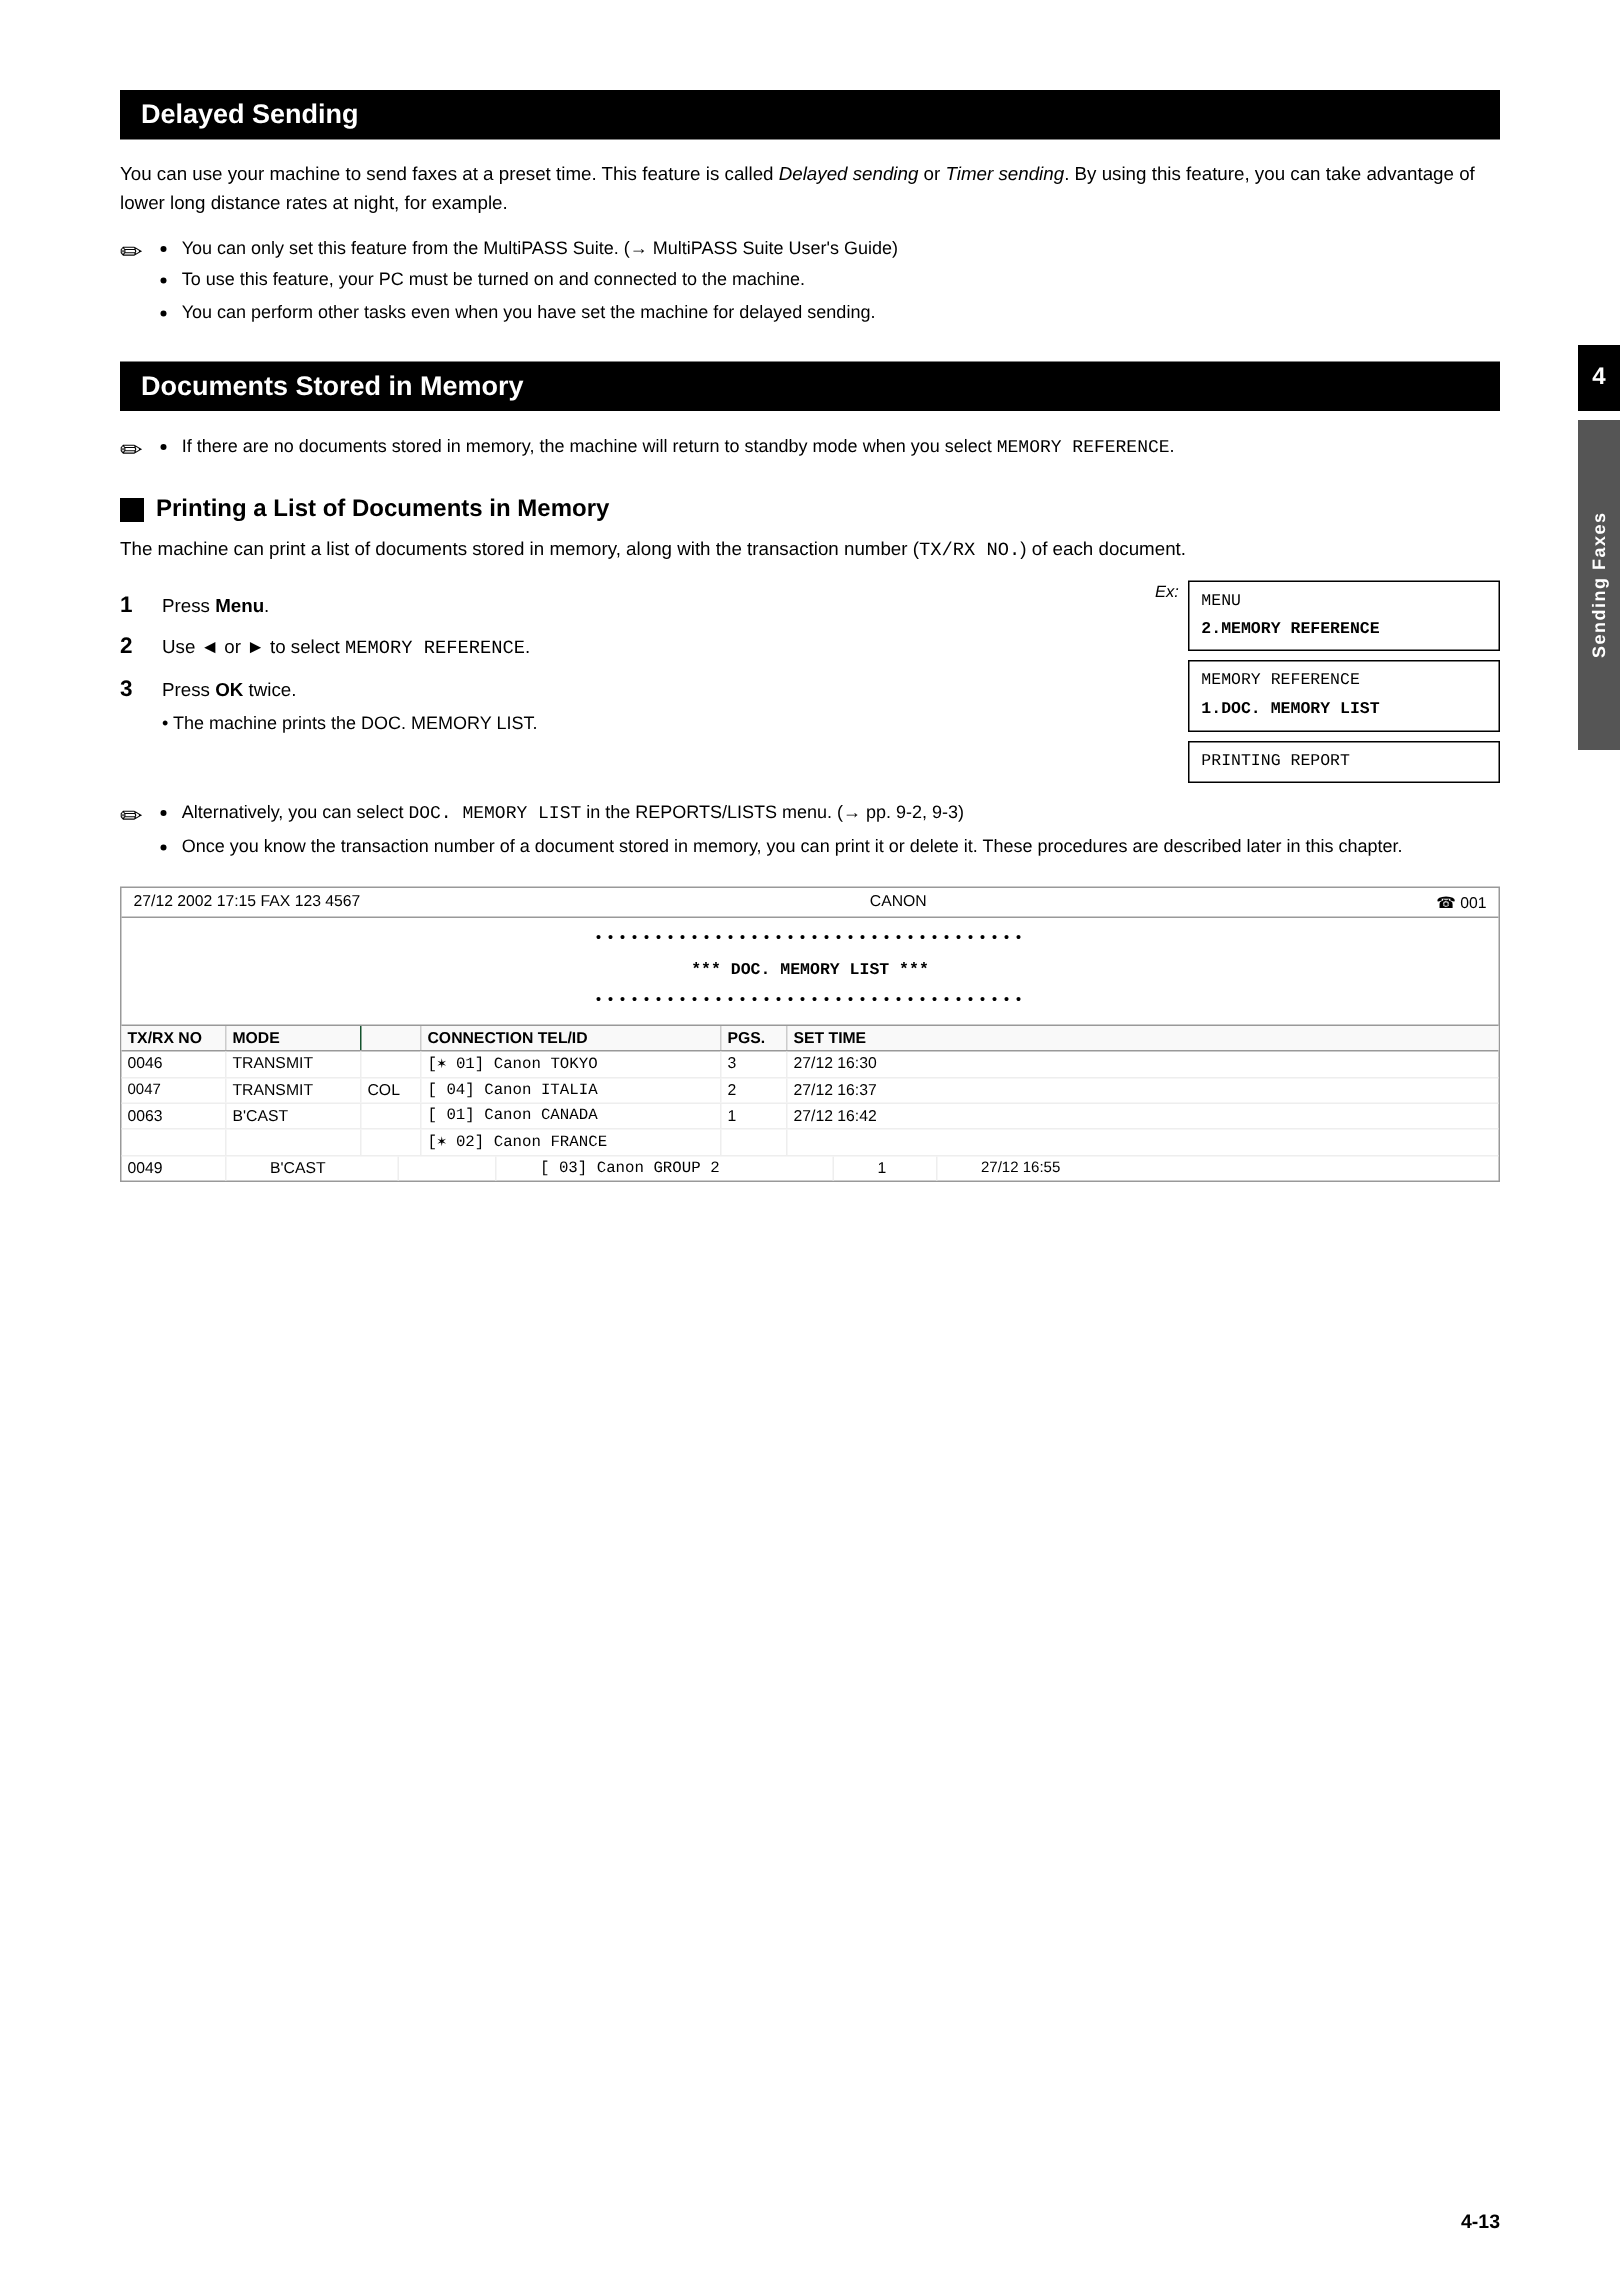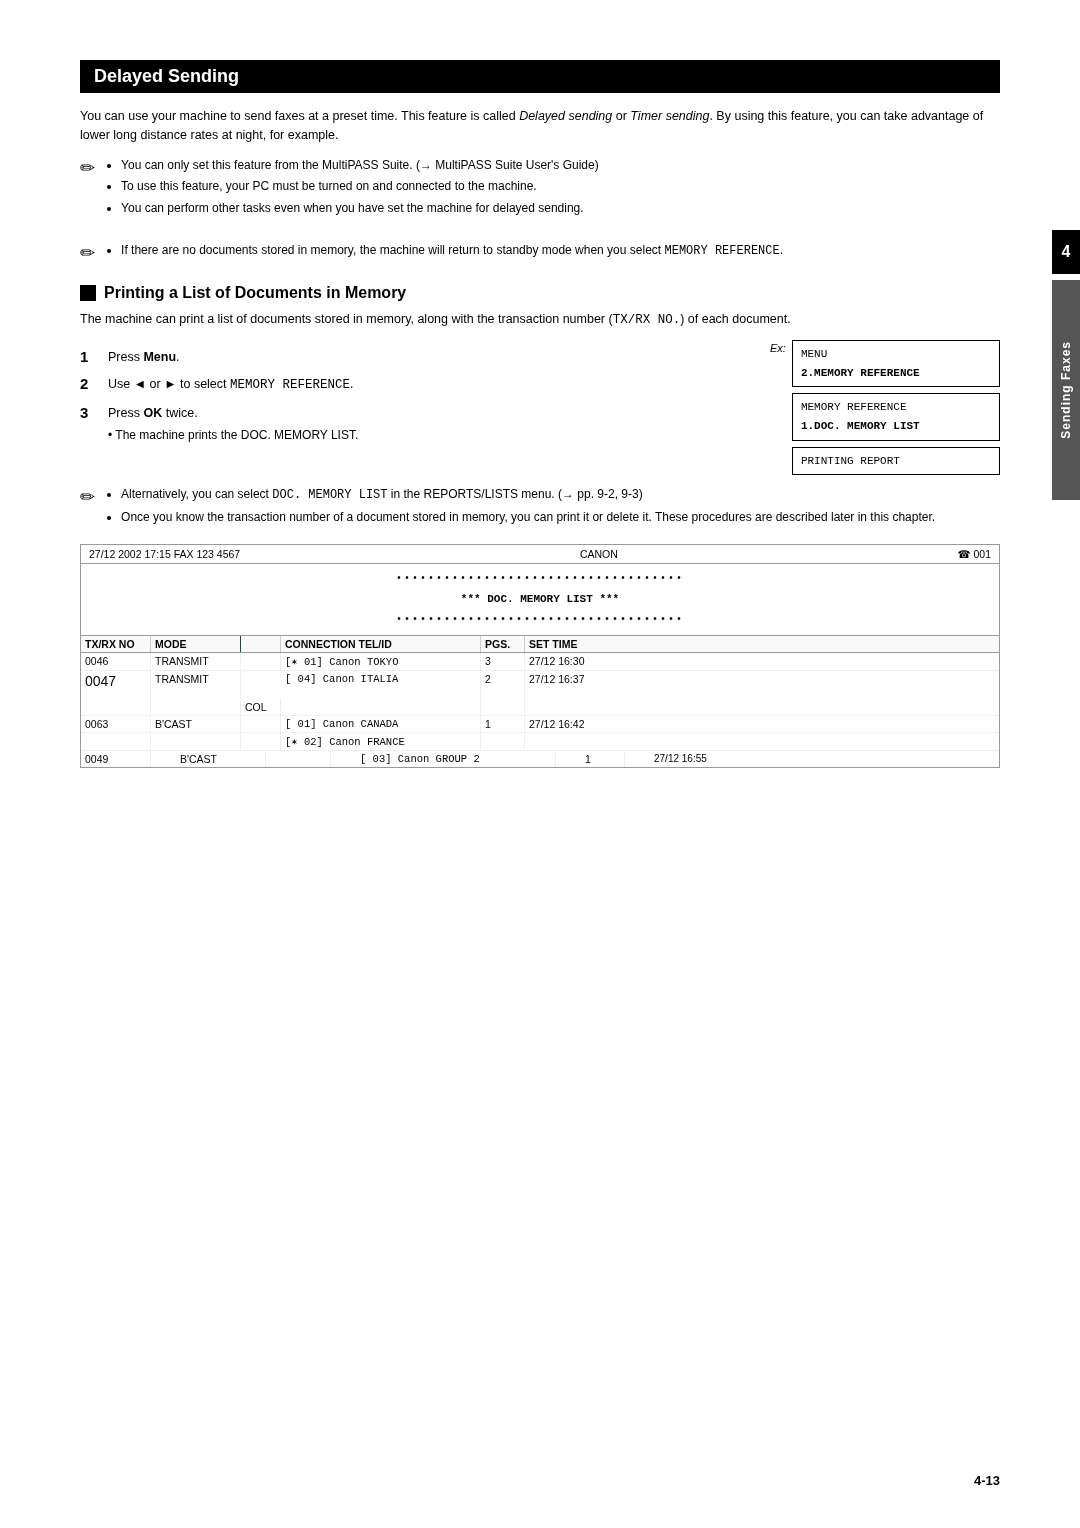--- a/index.html
+++ b/index.html
@@ -249,20 +249,21 @@
         <ul>
           <li>You can only set this feature from the MultiPASS Suite. (→ MultiPASS Suite User's Guide)</li>
           <li>To use this feature, your PC must be turned on and connected to the machine.</li>
           <li>You can perform other tasks even when you have set the machine for delayed sending.</li>
         </ul>
       </div>
     </div>
   </div>
 
   <div class="section-block">
+    <h2 class="section-header">Documents Stored in Memory</h2>
 
     <div class="note-block">
       <span class="note-icon">✏</span>
       <div class="note-text">
         <ul>
           <li>If there are no documents stored in memory, the machine will return to standby mode when you select <span class="mono">MEMORY REFERENCE</span>.</li>
         </ul>
       </div>
     </div>
   </div>
@@ -364,23 +365,23 @@
       <div style="display:grid; grid-template-columns: 70px 90px 40px 200px 44px 120px; border-bottom:1px solid #eee;">
         <div style="padding:2px 4px; font-size:10.5px; border-right:1px solid #eee;">0046</div>
         <div style="padding:2px 4px; font-size:10.5px; border-right:1px solid #eee;">TRANSMIT</div>
         <div style="padding:2px 4px; font-size:10.5px; border-right:1px solid #eee;"></div>
         <div style="padding:2px 4px; font-size:10.5px; border-right:1px solid #eee; font-family:'Courier New',monospace;">[✶ 01] Canon TOKYO</div>
         <div style="padding:2px 4px; font-size:10.5px; border-right:1px solid #eee;">3</div>
         <div style="padding:2px 4px; font-size:10.5px;">27/12 16:30</div>
       </div>
 
       <div style="display:grid; grid-template-columns: 70px 90px 40px 200px 44px 120px; border-bottom:1px solid #eee;">
-        <div style="padding:2px 4px; font-size:14px; border-right:1px solid #eee;">0047</div>
+        <div style="padding:2px 4px; font-size:10px; border-right:1px solid #eee;">0047</div>
         <div style="padding:2px 4px; font-size:10.5px; border-right:1px solid #eee;">TRANSMIT</div>
-        <div style="padding:2px 4px; font-size:10.5px; border-right:1px solid #eee;margin-top:28px;">COL</div>
+        <div style="padding:2px 4px; font-size:10.5px; border-right:1px solid #eee;">COL</div>
         <div style="padding:2px 4px; font-size:10.5px; border-right:1px solid #eee; font-family:'Courier New',monospace;">[ 04] Canon ITALIA</div>
         <div style="padding:2px 4px; font-size:10.5px; border-right:1px solid #eee;">2</div>
         <div style="padding:2px 4px; font-size:10.5px;">27/12 16:37</div>
       </div>
 
       <div style="display:grid; grid-template-columns: 70px 90px 40px 200px 44px 120px; border-bottom:1px solid #eee;">
         <div style="padding:2px 4px; font-size:10.5px; border-right:1px solid #eee;">0063</div>
         <div style="padding:2px 4px; font-size:10.5px; border-right:1px solid #eee;">B'CAST</div>
         <div style="padding:2px 4px; font-size:10.5px; border-right:1px solid #eee;"></div>
         <div style="padding:2px 4px; font-size:10.5px; border-right:1px solid #eee; font-family:'Courier New',monospace;">[ 01] Canon CANADA</div>

